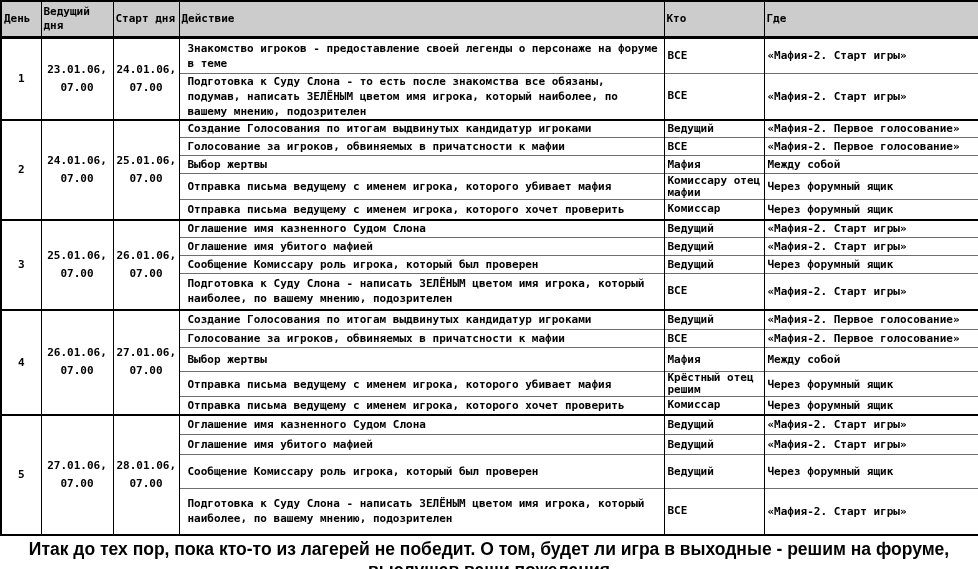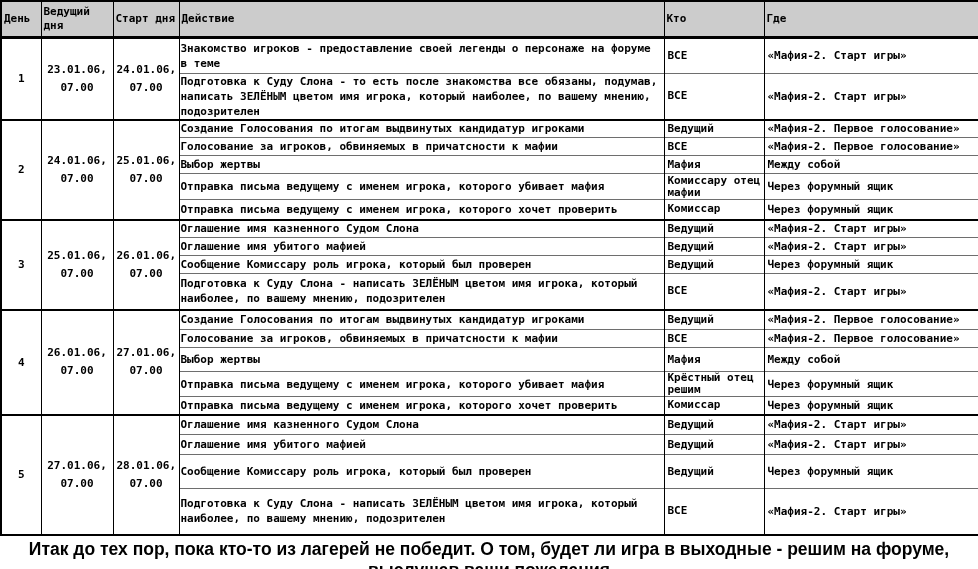--- a/index.html
+++ b/index.html
@@ -25,21 +25,21 @@
     font-size:11px;line-height:14px;padding:2px;text-align:left;vertical-align:middle;
     font-weight:bold;
   }
   td{
     border-left:1px solid #000;border-right:1px solid #000;border-top:1px solid #6e6e6e;
     vertical-align:middle;padding:0 3px;line-height:15px;overflow:hidden;
   }
   tr.group-start td{border-top:2px solid #000;}
   td.day-cell,td.date-cell{text-align:center;}
   td.date-cell{line-height:18px;}
-  td.action-cell{text-align:left;padding-left:1px;padding-right:4px;}
+  td.action-cell{text-align:left;padding-left:8px;padding-right:4px;}
   td.who-cell{line-height:12px;}
   td.where-cell{}
   tr.h18{height:18px}.h20{height:20px}.h22{height:22px}.h24{height:24px}
   tr.h26{height:26px}.h34{height:34px}.h36{height:36px}.h46{height:46px}
   .footer-note{
     flex:0 0 auto;text-align:center;padding:3px 6px 0 6px;
     font-family:"Liberation Sans","DejaVu Sans",sans-serif;
     font-weight:bold;font-size:17.5px;line-height:21px;color:#000;
   }
 </style>

